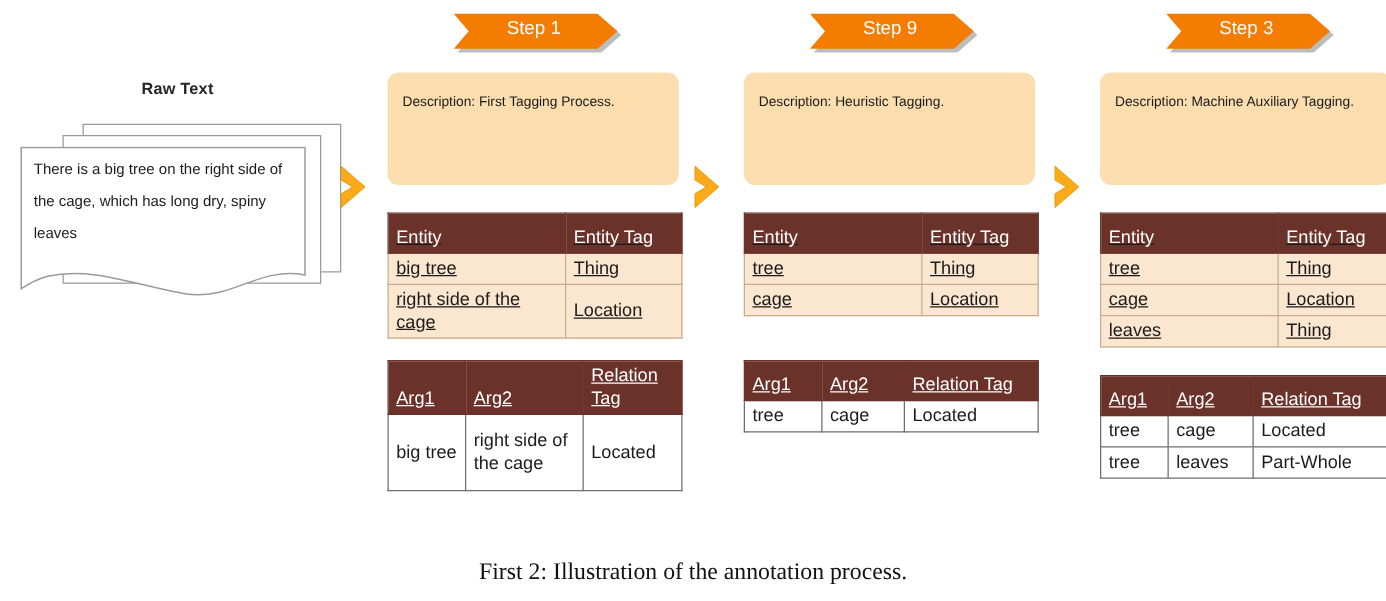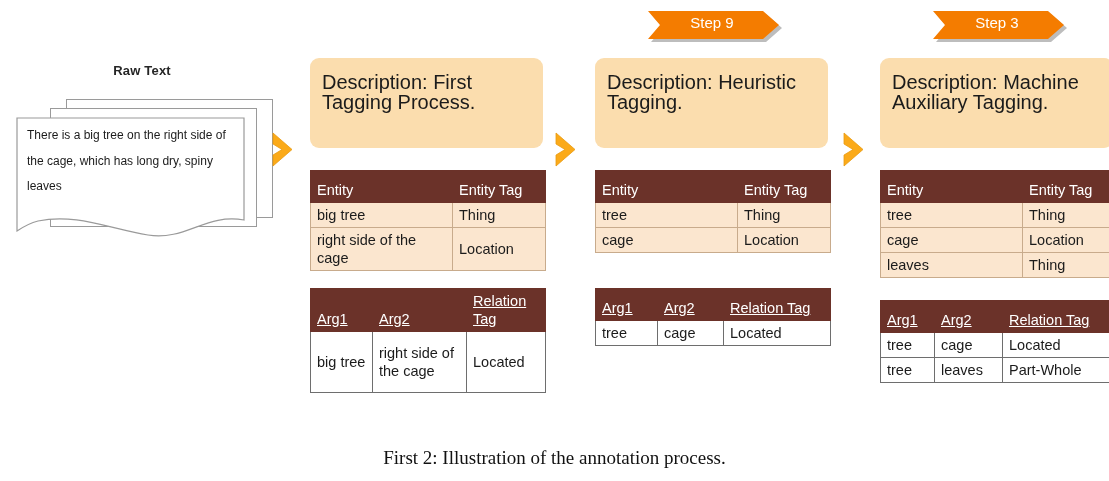--- a/index.html
+++ b/index.html
@@ -121,21 +121,21 @@
   .desc-box {
     position: absolute;
     left: 10px;
     top: 58px;
     width: 233px;
     height: 90px;
     background: #FBDDAE;
     border-radius: 9px;
     box-sizing: border-box;
     padding: 14px 12px 0 12px;
-    font-size: 20px;
+    font-size: 11px;
     line-height: 20px;
     color: #1b1b1b;
   }
 
   
   .tbl {
     position: absolute;
     border-collapse: collapse;
     table-layout: fixed;
     font-size: 14.5px;
@@ -155,21 +155,21 @@
     border-color: #6B3229;
     font-weight: normal;
     vertical-align: bottom;
     height: 25px;
   }
   .entity-tbl tbody td { background: #FBE6CF; border-color: #c8ab8c; }
   .relation-tbl tbody td { background: #ffffff; border-color: #6e6e6e; }
   .relation-tbl thead th { border-color: #6B3229; text-decoration: underline; }
   .cell-bold { font-weight: bold; }
 
-  .entity-tbl { left: 10px; width: 235px; }
+  .entity-tbl { left: 10px; width: 235px; text-decoration: underline; }
   .relation-tbl { left: 10px; width: 235px; }
 
   
   #entity-tbl-1   { top: 170px; }
   #relation-tbl-1 { top: 288px; }
   #entity-tbl-2   { top: 170px; }
   #relation-tbl-2 { top: 288px; }
   #entity-tbl-3   { top: 170px; }
   #relation-tbl-3 { top: 300px; }
 
@@ -231,20 +231,27 @@
   </svg>
 </div>
 <div class="flow-arrow" id="arrow-3">
   <svg width="34" height="42" viewBox="0 0 34 42">
     <path d="M3,4 L22,20.5 L3,37 L3,26 L12,20.5 L3,15 Z" fill="#FBAA19"></path>
     <path d="M3,4 L22,20.5 L3,37 L3,26 L12,20.5 L3,15 Z" fill="none" stroke="#E99A10" stroke-width="0.8"></path>
   </svg>
 </div>
 
 <div class="step-col" id="step-col-1">
+  <div class="step-banner">
+    <svg width="140" height="36" viewBox="0 0 140 36">
+      <path d="M3,4 L118,4 L134,18 L118,32 L3,32 L15,18 Z" fill="#bdbdbd" transform="translate(3,3)"></path>
+      <path d="M3,4 L118,4 L134,18 L118,32 L3,32 L15,18 Z" fill="#F47C00"></path>
+    </svg>
+    <div class="step-banner-label">Step 1</div>
+  </div>
 
   <div class="desc-box">Description: First Tagging Process.</div>
 
   <table class="tbl entity-tbl" id="entity-tbl-1">
     <colgroup>
         <col class="c1">
         <col class="c2">
       </colgroup>
     <thead>
       <tr>

